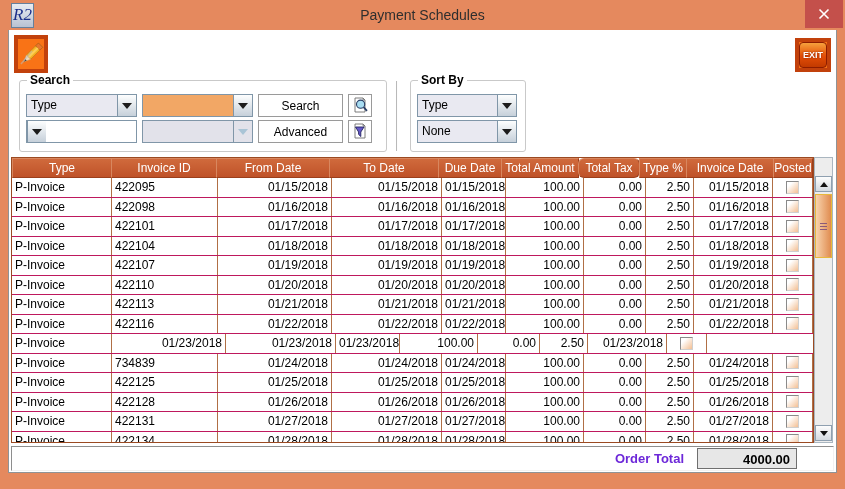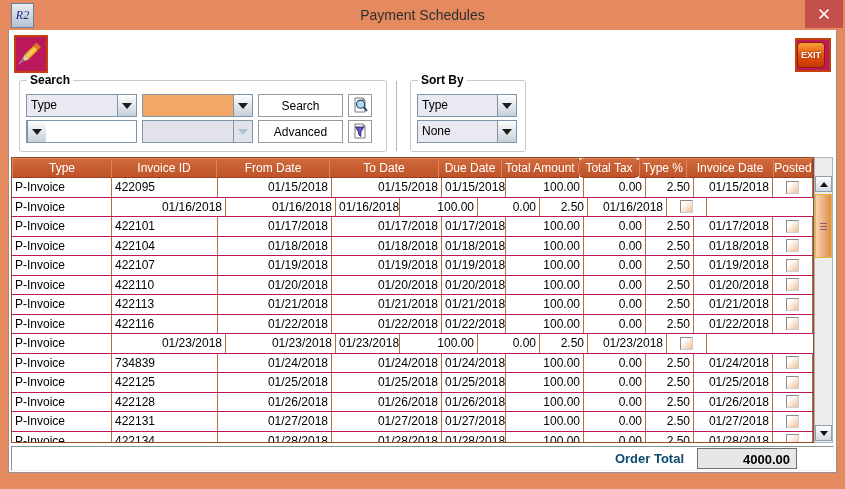--- a/index.html
+++ b/index.html
@@ -8,36 +8,36 @@
     position:relative; width:845px; height:489px;
     background:#E5895E; overflow:hidden;
   }
   
   .titlebar { position:absolute; left:0; top:0; right:0; height:30px; display:flex; align-items:center; }
   .app-icon {
     margin-left:11px; width:23px; height:25px;
     background:linear-gradient(#e8ecf2,#b8c2d2);
     border:1px solid #5f7striped; border:1px solid #66809c;
     color:#1b2f8a; font-family:"Liberation Serif", serif; font-style:italic;
-    font-size:12px; display:flex; align-items:center; justify-content:center;
+    font-size:17px; display:flex; align-items:center; justify-content:center;
   }
   .title { position:absolute; left:0; right:0; text-align:center; color:#2e2e2e; font-size:14px; }
   .close-btn {
     position:absolute; right:2px; top:0; width:38px; height:28px;
     background:#C4504B; display:flex; align-items:center; justify-content:center; cursor:default;
   }
   
   .content {
     position:absolute; left:8px; right:8px; top:30px; bottom:16px;
     background:#fff; border:1px solid #8f9396; border-top:none;
   }
   
   .tool-btn {
-    position:absolute; background:#be185d; border:2px solid #c2410c;
-    display:flex; align-items:center; justify-content:flex-start;
+    position:absolute; background:#f97316; border:4px solid #c2410c;
+    display:flex; align-items:center; justify-content:center;
   }
   .pencil-btn { left:5px; top:5px; width:34px; height:38px; }
   .exit-frame { right:5px; top:8px; width:36px; height:34px; }
   .exit-btn {
     width:28px; height:26px; border-radius:4px;
     background:linear-gradient(#f6a13c,#e34d07 55%,#c23a00);
     border:1px solid #8d1d00; color:#fff; font-size:9px; font-weight:bold;
     display:flex; align-items:center; justify-content:center;
     text-shadow:0 0 2px #7a1800;
   }
@@ -117,21 +117,21 @@
   .sb-thumb::after {
     content:""; position:absolute; left:4px; right:4px; top:28px; height:7px;
     background:repeating-linear-gradient(#8a5a7a 0 1px, transparent 1px 3px);
   }
   
   .footer {
     position:absolute; left:2px; right:2px; top:416px; height:25px;
     border:1px solid; border-color:#8e8e8e #f2f2f2 #f2f2f2 #8e8e8e;
     display:flex; align-items:center; justify-content:flex-end; background:#fff;
   }
-  .ot-label { font-size:13px; font-weight:bold; color:#0c4a6e; margin-right:13px; }
+  .ot-label { font-size:13px; font-weight:bold; color:#6d28d9; margin-right:13px; }
   .ot-field {
     width:100px; height:21px; margin-right:36px;
     background:#e7e7e7; border:1px solid #6f6f6f;
     font-size:13px; font-weight:bold; color:#000; text-align:right;
     padding:3px 6px 0 0;
   }
 </style>
 </head>
 <body>
 
@@ -259,20 +259,21 @@
               <div class="tcell" style="width: 78px; text-align: right;">100.00</div>
               <div class="tcell" style="width: 62px; text-align: right;">0.00</div>
               <div class="tcell" style="width: 48px; text-align: right;">2.50</div>
               <div class="tcell" style="width: 79px; text-align: right;">01/15/2018</div>
               <div class="tcell center" style="width: 40px; text-align: center;">
                 <div class="chk"></div>
               </div>
             </div>
             <div class="trow">
               <div class="tcell" style="width: 100px; text-align: left;">P-Invoice</div>
+              <div class="tcell" style="width: 106px; text-align: left;">422098</div>
               <div class="tcell" style="width: 114px; text-align: right;">01/16/2018</div>
               <div class="tcell" style="width: 110px; text-align: right;">01/16/2018</div>
               <div class="tcell" style="width: 64px; text-align: right;">01/16/2018</div>
               <div class="tcell" style="width: 78px; text-align: right;">100.00</div>
               <div class="tcell" style="width: 62px; text-align: right;">0.00</div>
               <div class="tcell" style="width: 48px; text-align: right;">2.50</div>
               <div class="tcell" style="width: 79px; text-align: right;">01/16/2018</div>
               <div class="tcell center" style="width: 40px; text-align: center;">
                 <div class="chk"></div>
               </div>

